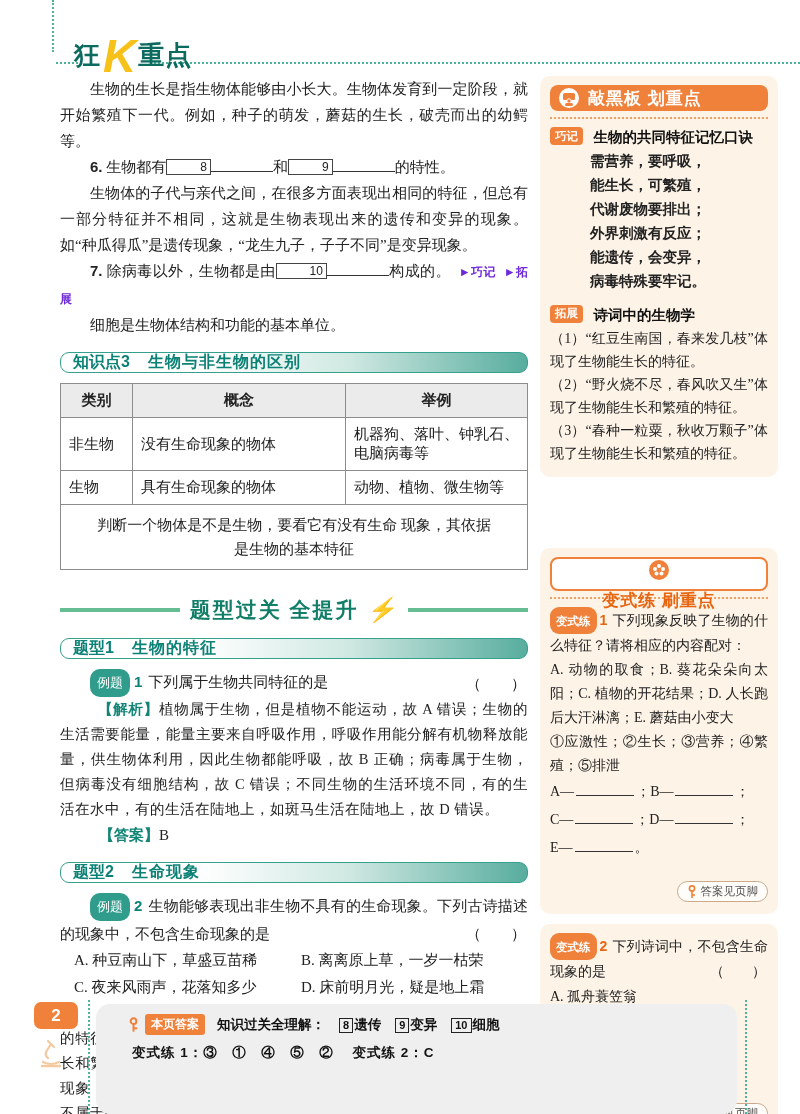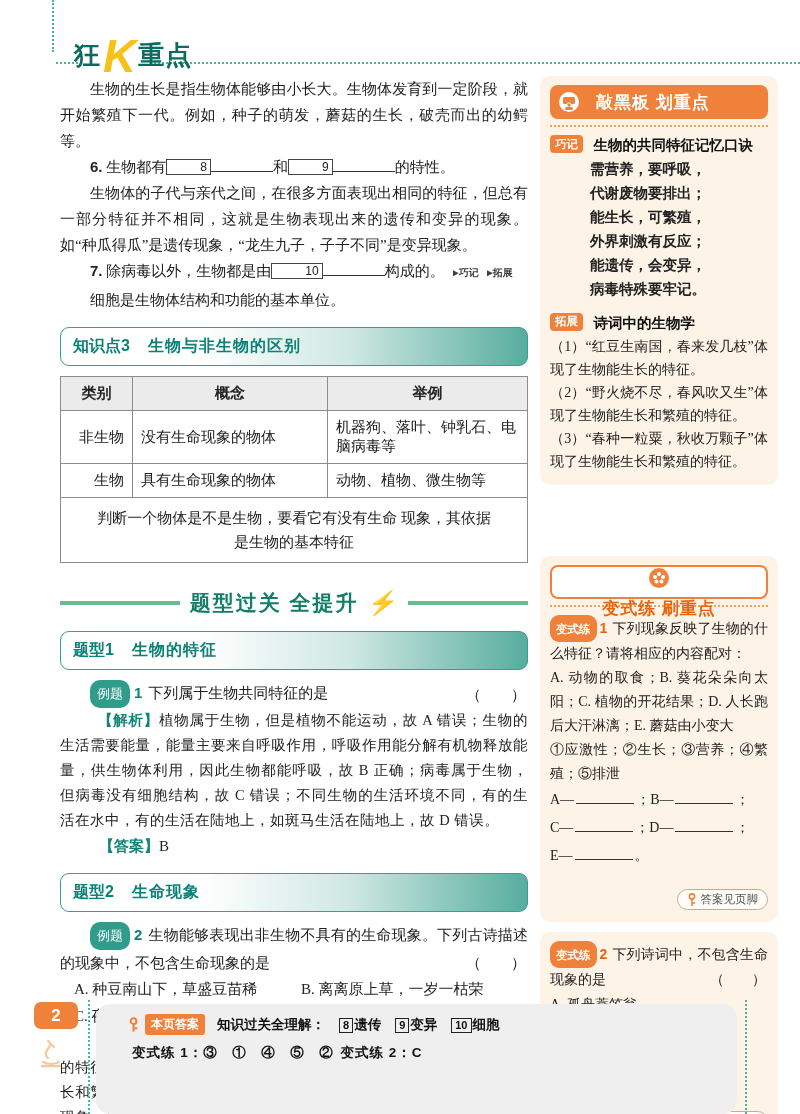--- a/index.html
+++ b/index.html
@@ -20,36 +20,36 @@
   .columns { position:absolute; left:60px; top:76px; width:718px; display:flex; gap:12px; }
   .col-main { width:468px; }
   .col-side { width:238px; }
 
   
   .serif { font-family:"Liberation Serif", serif; }
   .para { font-family:"Liberation Serif", serif; font-size:15px; line-height:26px; text-align:justify; text-indent:2em; }
   .num { font-family:"Liberation Sans", sans-serif; font-weight:bold; }
   .boxnum { display:inline-block; border:1px solid #444; font-size:12px; line-height:14px; padding:0 3px; font-family:"Liberation Sans",sans-serif; vertical-align:1px; }
   .blank { display:inline-block; width:62px; border-bottom:1px solid #333; height:14px; }
-  .mini-link { color:#404040; font-weight:bold; font-size:10px; font-family:Liberation Mono, monospace; margin-left:8px; cursor:pointer; }
+  .mini-link { color:#6d28d9; font-weight:bold; font-size:12px; font-family:Liberation Sans, sans-serif; margin-left:8px; cursor:pointer; }
 
   
   .bar {
-    margin:14px 0 10px 0; height:39px; border:1.5px solid #35a08e; border-radius:9px;
+    margin:14px 0 10px 0; height:21px; border:1.5px solid #35a08e; border-radius:9px;
     background:linear-gradient(90deg,#ffffff 0%,#ffffff 30%,#cfe8e2 62%,#57ad9e 100%);
     display:flex; align-items:center; padding-left:12px; gap:18px;
   }
   .bar .lbl { font-weight:bold; font-size:16px; color:#0c8276; }
   .bar .ttl { font-weight:bold; font-size:16px; color:#0c8276; letter-spacing:1px; }
 
   
   table.kb { width:100%; border-collapse:collapse; font-family:"Liberation Serif", serif; font-size:15px; margin-top:4px; }
   table.kb th, table.kb td { border:1px solid #8c8c8c; padding:7px 8px; }
   table.kb th { background:#ebebeb; font-weight:bold; }
-  table.kb td.c { text-align:right; }
+  table.kb td.c { text-align:left; }
   table.kb .foot { text-align:center; line-height:24px; padding:8px 30px; }
 
   
   .divider { display:flex; align-items:center; margin:26px 0 6px 0; gap:10px; }
   .divider .line { flex:1; height:4px; background:#67bd92; }
   .divider .dtxt { font-weight:bold; font-size:21px; color:#117e67; letter-spacing:2px; }
   .divider .bolt { color:#f6c21a; font-size:24px; line-height:20px; transform:skewX(-8deg); }
 
   
   .exline { position:relative; font-family:"Liberation Serif", serif; font-size:15px; line-height:26px; text-indent:2em; text-align:justify; }
@@ -60,21 +60,21 @@
   .opts2 { display:grid; grid-template-columns:1fr 1fr; font-family:"Liberation Serif", serif; font-size:15px; line-height:27px; padding-left:14px; }
   .jx { font-family:"Liberation Serif", serif; font-size:14.5px; line-height:25px; text-indent:2em; text-align:justify; letter-spacing:0.5px; }
   .jxlabel, .dalabel { color:#128577; font-weight:bold; font-family:"Liberation Sans",sans-serif;margin-left:9px; }
   .daline { font-family:"Liberation Serif", serif; font-size:15px; line-height:26px; text-indent:2em; }
 
   
   .panel { background:#fdf3e7; border-radius:10px; padding:9px 10px 12px 10px; }
   .p1 { min-height:382px; }
   .p2 { min-height:296px; margin-top:71px; }
   .p3 { min-height:158px; margin-top:10px; }
-  .side-head-fill { background:#f0813a; border-radius:8px; height:34px; display:flex; align-items:center; gap:16px; padding:0 8px; color:#fff; font-weight:bold; font-size:17px; letter-spacing:1px; }
+  .side-head-fill { background:#f0813a; border-radius:8px; height:26px; display:flex; align-items:center; gap:8px; padding:0 8px; color:#fff; font-weight:bold; font-size:17px; letter-spacing:1px; }
   .side-head-line { background:#fff; border:2px solid #f0813a; border-radius:8px; height:34px; display:flex; align-items:center; gap:8px; padding:0 8px; color:#e8650f; font-weight:bold; font-size:17px; letter-spacing:1px;flex-direction:column; }
   .dotsep { border-bottom:2px dotted #f0a060; margin:6px 0 8px 0; }
   .tag { display:inline-block; background:#f0813a; color:#fff; font-size:11.5px; font-weight:bold; border-radius:4px; padding:1.5px 5px; margin-right:6px; vertical-align:2px; }
   .side-title { font-weight:bold; font-size:14.5px; color:#111; }
   .poem { font-family:"Liberation Serif", serif; font-size:14.5px; font-weight:600; line-height:24px; padding-left:40px; margin-top:2px; }
   .tz-item { font-family:"Liberation Serif", serif; font-size:14px; line-height:23px; text-align:justify; }
   .vq { font-family:"Liberation Serif", serif; font-size:14px; line-height:24px; text-align:justify; position:relative; }
   .vtag { display:inline-block; background:#f0813a; color:#fff; font-size:11.5px; font-weight:bold; border-radius:9px; padding:1.5px 6px; }
   .vnum { color:#e8650f; font-weight:bold; font-family:"Liberation Sans",sans-serif; margin:0 5px 0 3px; }
   .blankrow { font-family:"Liberation Serif", serif; font-size:14px; line-height:28px; }
@@ -129,21 +129,21 @@
 
       <div class="bar">
         <span class="lbl">知识点3</span>
         <span class="ttl">生物与非生物的区别</span>
       </div>
 
       <table class="kb">
         <tbody>
             <tr>
           <th style="width:72px;">类别</th>
-          <th style="width:195px;">概念</th>
+          <th style="width:213px;">概念</th>
           <th>举例</th>
         </tr>
         <tr>
           <td class="c">非生物</td>
           <td>没有生命现象的物体</td>
           <td>机器狗、落叶、钟乳石、电脑病毒等</td>
         </tr>
         <tr>
           <td class="c">生物</td>
           <td>具有生命现象的物体</td>
@@ -209,22 +209,22 @@
           </svg>
           <span>敲黑板  划重点</span>
         </div>
         <div class="dotsep"></div>
 
         <div>
           <span class="tag">巧记</span>
           <span class="side-title">生物的共同特征记忆口诀</span>
           <div class="poem">
             <div>需营养，要呼吸，</div>
+            <div>能生长，可繁殖，</div>
             <div>代谢废物要排出；</div>
-            <div>能生长，可繁殖，</div>
             <div>外界刺激有反应；</div>
             <div>能遗传，会变异，</div>
             <div>病毒特殊要牢记。</div>
           </div>
         </div>
 
         <div style="margin-top:12px;">
           <span class="tag">拓展</span>
           <span class="side-title">诗词中的生物学</span>
           <div style="margin-top:3px;">
@@ -313,17 +313,17 @@
         <line x1="5" y1="10" x2="8.5" y2="10" stroke="#f0813a" stroke-width="1.8"></line>
       </svg>
       <span class="ansbadge">本页答案</span>
       <span style="margin-left:6px;">知识过关全理解：</span>
       <span><span class="fbox">8</span><span>遗传</span></span>
       <span><span class="fbox">9</span><span>变异</span></span>
       <span><span class="fbox">10</span><span>细胞</span></span>
     </div>
     <div class="ansline2">
       <span>变式练 1：</span><span>③　①　④　⑤　②</span>
-      <span style="margin-left:2px;">变式练 2：</span><span>C</span>
+      <span style="margin-left:14px;">变式练 2：</span><span>C</span>
     </div>
   </div>
 
 </div>
 
 </body></html>

